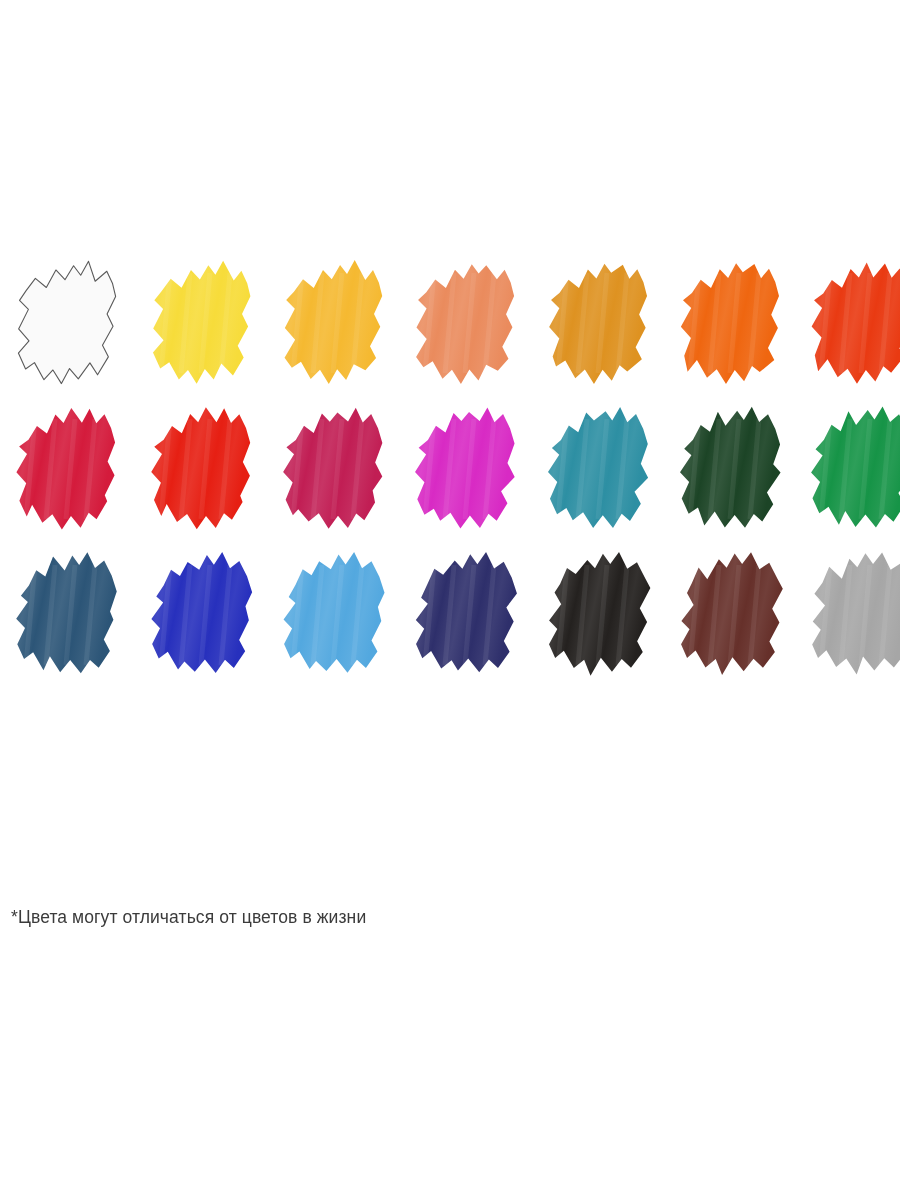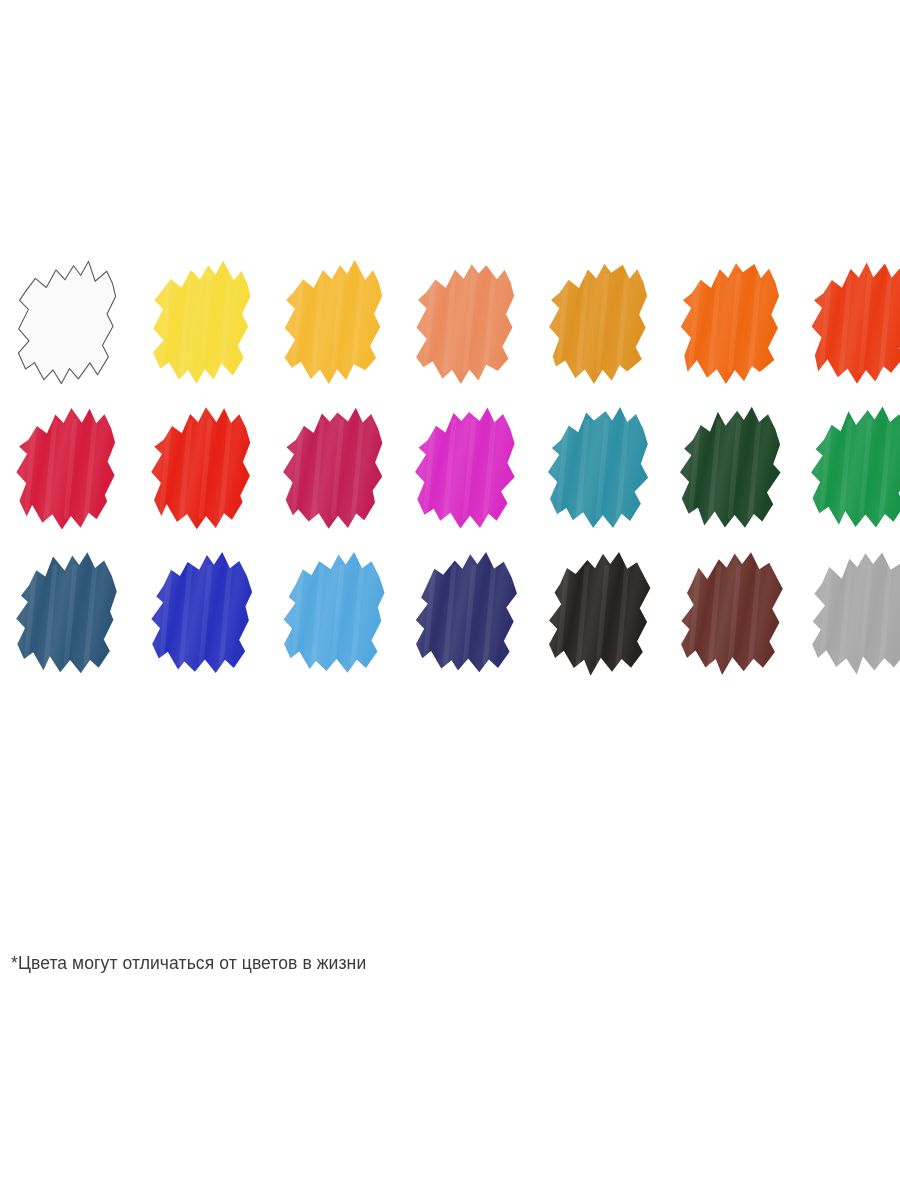--- a/index.html
+++ b/index.html
@@ -48,21 +48,20 @@
   #caption {
     position: absolute;
     left: 11px;
     top: 905px;
     width: 860px;
     font-size: 17.5px;
     line-height: 24px;
     color: #3b3b3b;
     letter-spacing: 0.1px;
     white-space: nowrap;
-    margin-top: 46px;
   }
 </style>
 </head>
 <body style="background: rgb(255, 255, 255);">
 
 <div id="swatch-board">
     <div class="swatch-row" style="top: 0px;">
       <div class="swatch-cell" title="Белый" style="left: 5px;">
         <svg class="swatch-svg" viewBox="0 0 128 132">
           <defs>

